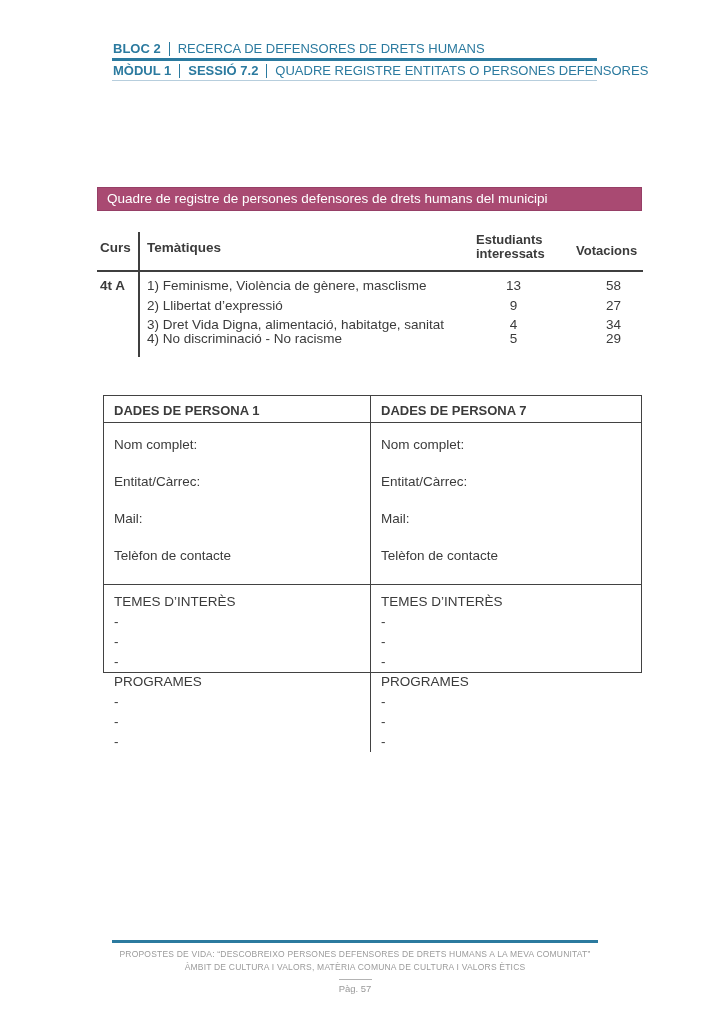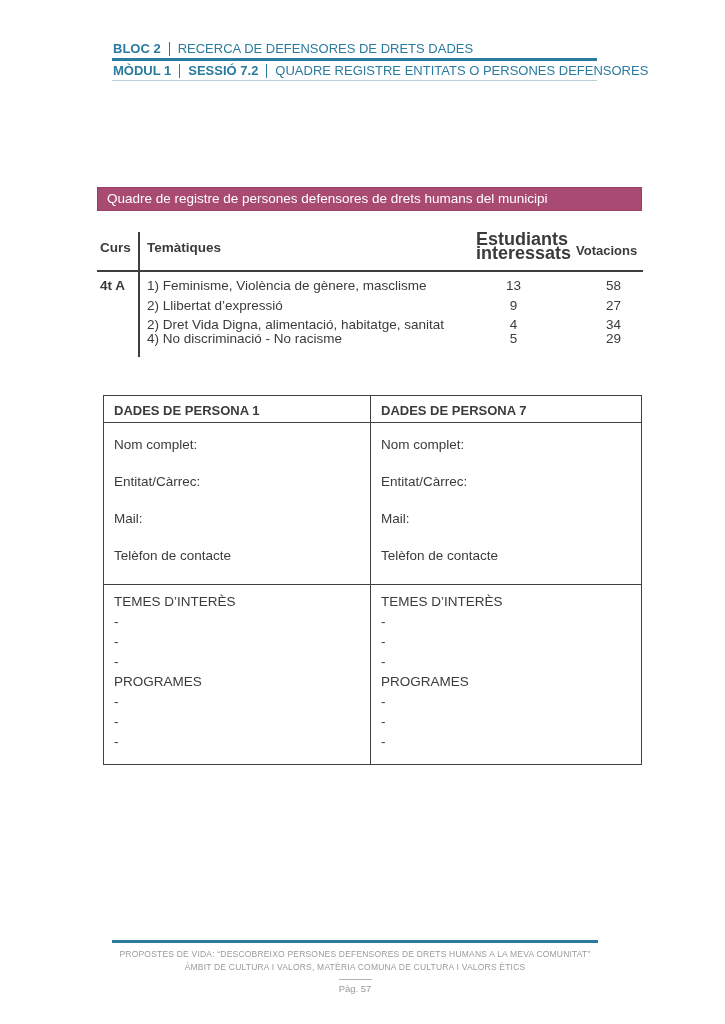--- a/index.html
+++ b/index.html
@@ -64,35 +64,35 @@
 
   
   .t1 {
     position: absolute;
     left: 97px; top: 230px;
     width: 546px; height: 130px;
     font-size: 13.5px;
   }
   .t1-curs-h   { position: absolute; left: 3px;  top: 10px; font-weight: bold; }
   .t1-tem-h    { position: absolute; left: 50px; top: 10px; font-weight: bold; }
-  .t1-est-h    { position: absolute; left: 379px; top: 3px; width: 75px; text-align: left; font-weight: bold; font-size: 18px; line-height: 13.5px; }
+  .t1-est-h    { position: absolute; left: 379px; top: 3px; width: 75px; text-align: left; font-weight: bold; font-size: 13px; line-height: 13.5px; }
   .t1-vot-h    { position: absolute; left: 479px; top: 13px; width: 75px; font-weight: bold; font-size: 13px; }
   .t1-vline    { position: absolute; left: 41px; top: 2px; width: 1.5px; height: 125px; background: #3f3f3f; }
   .t1-hline    { position: absolute; left: 0; top: 40px; width: 546px; height: 2px; background: #3f3f3f; }
   .t1-curs-val { position: absolute; left: 3px; top: 48px; font-weight: bold; }
   .t1-row      { position: absolute; left: 0; width: 100%; height: 19.5px; }
   .t1-row .tem { position: absolute; left: 50px; white-space: nowrap; }
   .t1-row .est { position: absolute; left: 379px; width: 75px; text-align: center; }
   .t1-row .vot { position: absolute; left: 479px; width: 75px; text-align: center; }
 
   
   .t2 {
     position: absolute;
     left: 103px; top: 395px;
-    width: 539px; height: 370px;
+    width: 539px; height: 278px;
     box-sizing: border-box;
     border: 1.5px solid #424242;
     display: grid;
     grid-template-columns: 266px 1fr;
     grid-template-rows: 27px 162px auto;
     font-size: 13.5px;
   }
   .t2-cell { box-sizing: border-box; }
   .t2-cell.right { border-left: 1.5px solid #424242; }
   .t2-cell.hb    { border-bottom: 1.5px solid #424242; }
@@ -120,21 +120,21 @@
   .f-page { font-size: 9.5px; color: #999999; }
 </style>
 </head>
 <body>
 
 <div class="page">
 
   <div class="hdr-row hdr-row1">
     <span class="hdr-bold">BLOC 2</span>
     <span class="vsep"></span>
-    <span>RECERCA DE DEFENSORES DE DRETS DADES</span>
+    <span>RECERCA DE DEFENSORES DE DRETS HUMANS</span>
   </div>
   <div class="hdr-line-thick"></div>
   <div class="hdr-row hdr-row2">
     <span class="hdr-bold">MÒDUL 1</span>
     <span class="vsep"></span>
     <span class="hdr-bold">SESSIÓ 7.2</span>
     <span class="vsep"></span>
     <span>QUADRE REGISTRE ENTITATS O PERSONES DEFENSORES</span>
   </div>
   <div class="hdr-line-thin"></div>
@@ -156,21 +156,21 @@
       <span class="tem">1) Feminisme, Violència de gènere, masclisme</span>
       <span class="est">13</span>
       <span class="vot">58</span>
     </div>
     <div class="t1-row" style="top:67.5px">
       <span class="tem">2) Llibertat d’expressió</span>
       <span class="est">9</span>
       <span class="vot">27</span>
     </div>
     <div class="t1-row" style="top:87px">
-      <span class="tem">2) Dret Vida Digna, alimentació, habitatge, sanitat</span>
+      <span class="tem">3) Dret Vida Digna, alimentació, habitatge, sanitat</span>
       <span class="est">4</span>
       <span class="vot">34</span>
     </div>
     <div class="t1-row" style="top:101px">
       <span class="tem">4) No discriminació - No racisme</span>
       <span class="est">5</span>
       <span class="vot">29</span>
     </div>
   </div>
 

